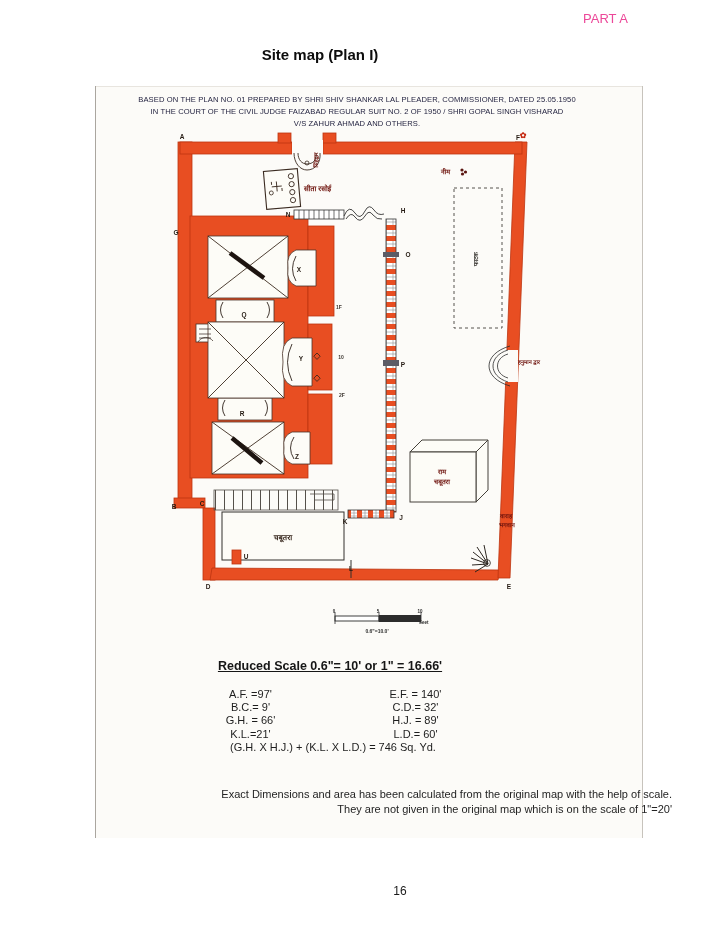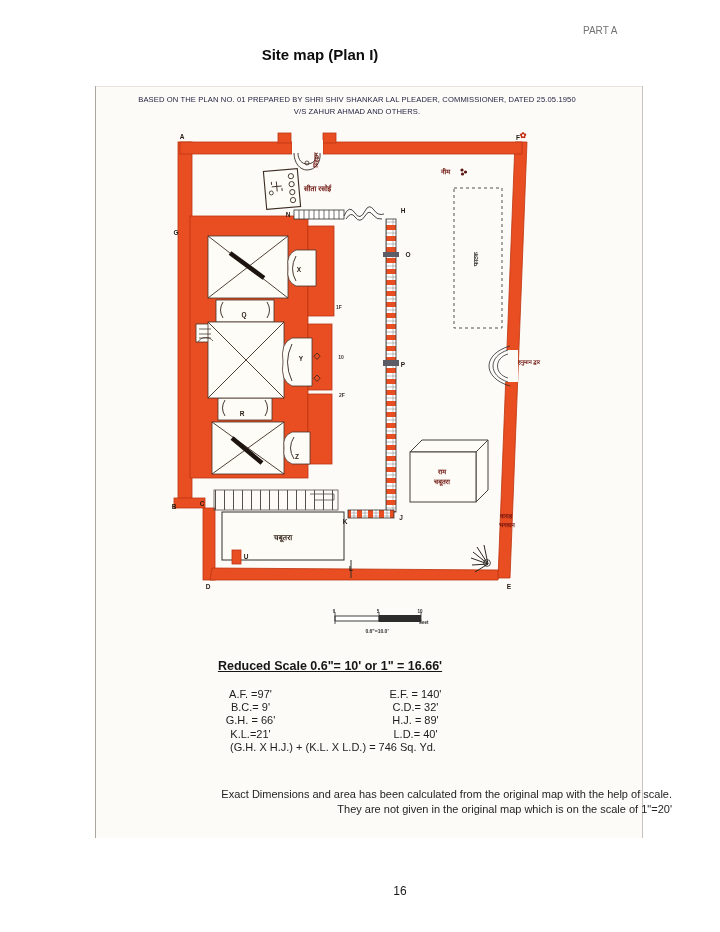--- a/index.html
+++ b/index.html
@@ -1,19 +1,19 @@
 <!DOCTYPE html>
 <html><head>
 <meta charset="utf-8">
 <style>
   html,body{margin:0;padding:0;}
   body{width:720px;height:932px;background:#ffffff;position:relative;
        font-family:"Liberation Sans", sans-serif;color:#111;overflow:hidden;}
   .abs{position:absolute;}
-  #part-a{left:583px;top:25px;font-size:10px;color:#737373;}
+  #part-a{left:583px;top:11px;font-size:13px;color:#ec4899;}
   #page-title{left:0;top:46px;width:640px;text-align:center;font-size:15px;font-weight:bold;color:#0d0d0d;}
   #scan{left:95px;top:86px;width:546px;height:752px;background:#fcfbf8;
         border-left:1px solid #aaa69f;border-right:1px solid #c7c3bc;
         box-shadow:inset 0 1px 0 #e8e5df;}
   #scan-caption{left:122px;top:94px;width:470px;text-align:center;
         font-size:7.6px;font-weight:normal;color:#232340;line-height:1.6;letter-spacing:.12px;}
   #map-svg{left:170px;top:126px;}
   #reduced-scale{left:160px;top:659px;width:340px;text-align:center;font-size:12.5px;font-weight:bold;color:#161616;}
   #reduced-scale span{text-decoration:underline;}
   #dims{left:168px;top:688px;width:330px;font-size:11px;color:#1d1d1d;}
@@ -27,20 +27,21 @@
 </head>
 <body>
 
 <div id="part-a" class="abs">PART A</div>
 <div id="page-title" class="abs">Site map (Plan I)</div>
 
 <div id="scan" class="abs"></div>
 
 <div id="scan-caption" class="abs">
     <div>BASED ON THE PLAN NO. 01   PREPARED BY SHRI SHIV SHANKAR LAL PLEADER, COMMISSIONER,  DATED 25.05.1950</div>
+    <div>IN THE COURT OF THE CIVIL JUDGE FAIZABAD REGULAR SUIT NO. 2 OF 1950 / SHRI GOPAL SINGH VISHARAD</div>
     <div>V/S ZAHUR AHMAD AND OTHERS.</div>
   </div>
 
 <svg id="map-svg" class="abs" width="400" height="522" viewBox="0 0 400 522">
   <defs>
     <pattern id="railV" width="10" height="11" patternUnits="userSpaceOnUse">
       <rect x="0" y="0" width="10" height="11" fill="#ffffff"></rect>
       <rect x="0" y="0" width="10" height="5" fill="#e84e22"></rect>
       <path d="M3,5 V11 M6.5,5 V11 M0,8 H10" stroke="#8d8d8d" stroke-width="0.6" fill="none"></path>
     </pattern>
@@ -219,21 +220,21 @@
     <div class="row">
       <span class="cell">B.C.= 9'</span>
       <span class="cell">C.D.= 32'</span>
     </div>
     <div class="row">
       <span class="cell">G.H. = 66'</span>
       <span class="cell">H.J. = 89'</span>
     </div>
     <div class="row">
       <span class="cell">K.L.=21'</span>
-      <span class="cell">L.D.= 40'</span>
+      <span class="cell">L.D.= 60'</span>
     </div>
     <div class="row">
       <span class="full">(G.H. X H.J.) + (K.L. X L.D.) = 746 Sq. Yd.</span>
     </div>
   </div>
 
 <div id="note" class="abs">
     <div>Exact Dimensions and area has been calculated from the original map with the help of scale.</div>
     <div>They are not given in the original map which is on the scale of 1"=20'</div>
   </div>

